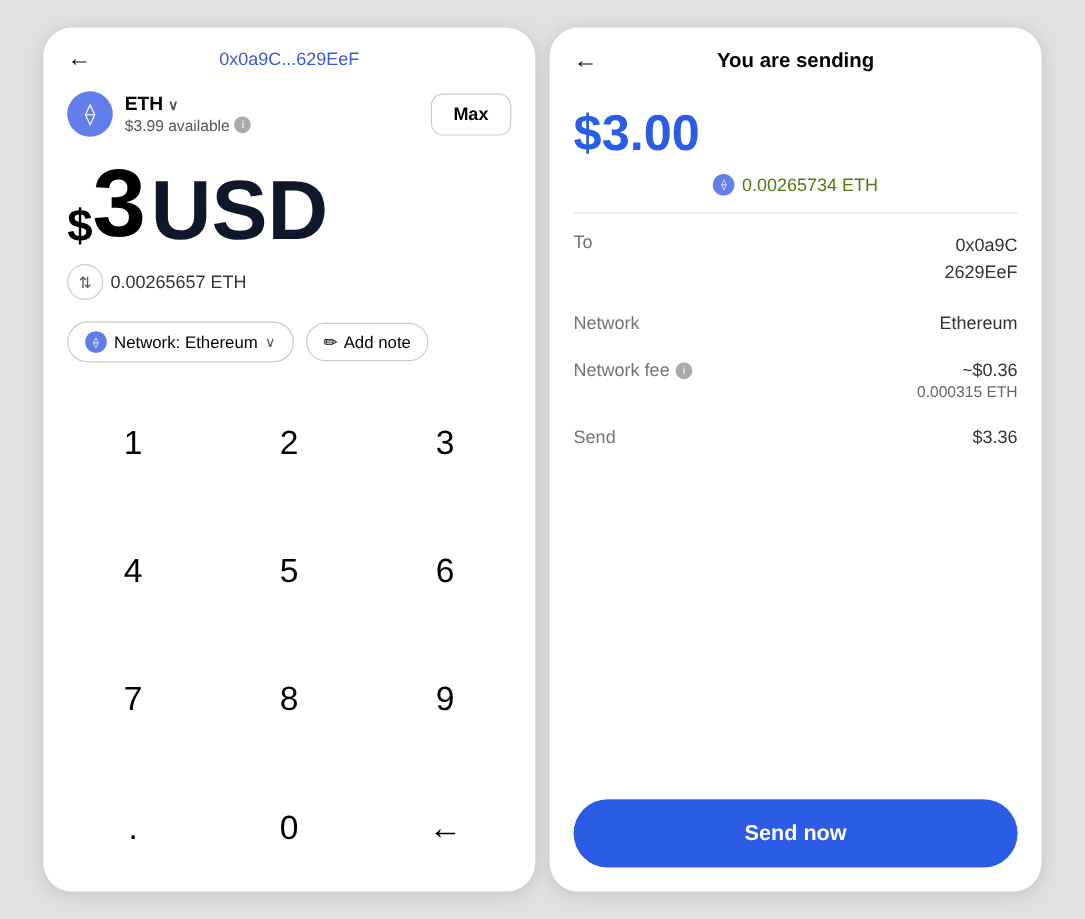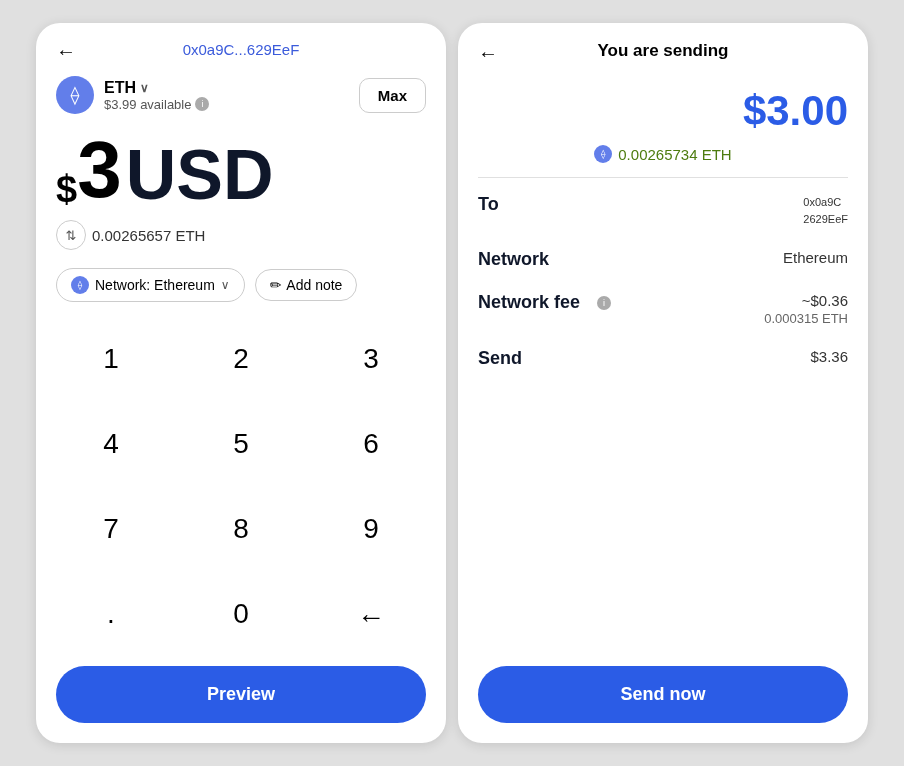--- a/index.html
+++ b/index.html
@@ -231,21 +231,21 @@
       align-items: center;
       justify-content: center;
       padding: 18px 20px 10px;
       position: relative;
     }
     .screen2-title {
       font-size: 17px;
       font-weight: 700;
     }
     .sending-amount {
-      text-align: right;
+      text-align: left;
       padding: 16px 20px 6px;
     }
     .sending-usd {
       font-size: 42px;
       font-weight: 700;
       color: #2b5ce6;
     }
     .sending-eth-row {
       display: flex;
       align-items: center;
@@ -266,44 +266,45 @@
       padding: 16px 20px;
       flex: 1;
     }
     .detail-row {
       display: flex;
       align-items: flex-start;
       justify-content: space-between;
       margin-bottom: 22px;
     }
     .detail-label {
-      font-size: 18px;
-      font-weight: 700;
-      color: #0f172a;
+      font-size: 15px;
+      font-weight: 400;
+      color: #737373;
     }
     .detail-value {
       font-size: 15px;
       color: #333;
       text-align: right;
     }
     .detail-value-sub {
       font-size: 13px;
       color: #666;
       text-align: right;
       margin-top: 2px;
     }
     .detail-label-with-icon {
       display: flex;
       align-items: center;
-      gap: 17px;
+      gap: 5px;
       text-align: right;
     }
     .to-address {
-      font-size: 11px;
+      font-size: 15px;
       color: #333;
+      text-align: right;
       line-height: 1.5;
     }
     .send-now-btn {
       margin: 10px 20px 20px;
       background: #2b5ce6;
       color: #fff;
       border: none;
       border-radius: 30px;
       padding: 18px;
       font-size: 18px;
@@ -375,21 +376,20 @@
         <div class="numpad-key">5</div>
         <div class="numpad-key">6</div>
         <div class="numpad-key">7</div>
         <div class="numpad-key">8</div>
         <div class="numpad-key">9</div>
         <div class="numpad-key">.</div>
         <div class="numpad-key">0</div>
         <div class="numpad-key">←</div>
       </div>
 
-    <button class="preview-btn">Preview</button>
   </div>
 
   <div class="screen">
     <div class="screen2-header">
       <span class="back-arrow">←</span>
       <span class="screen2-title">You are sending</span>
     </div>
 
     <div class="sending-amount">
       <div class="sending-usd">$3.00</div>

